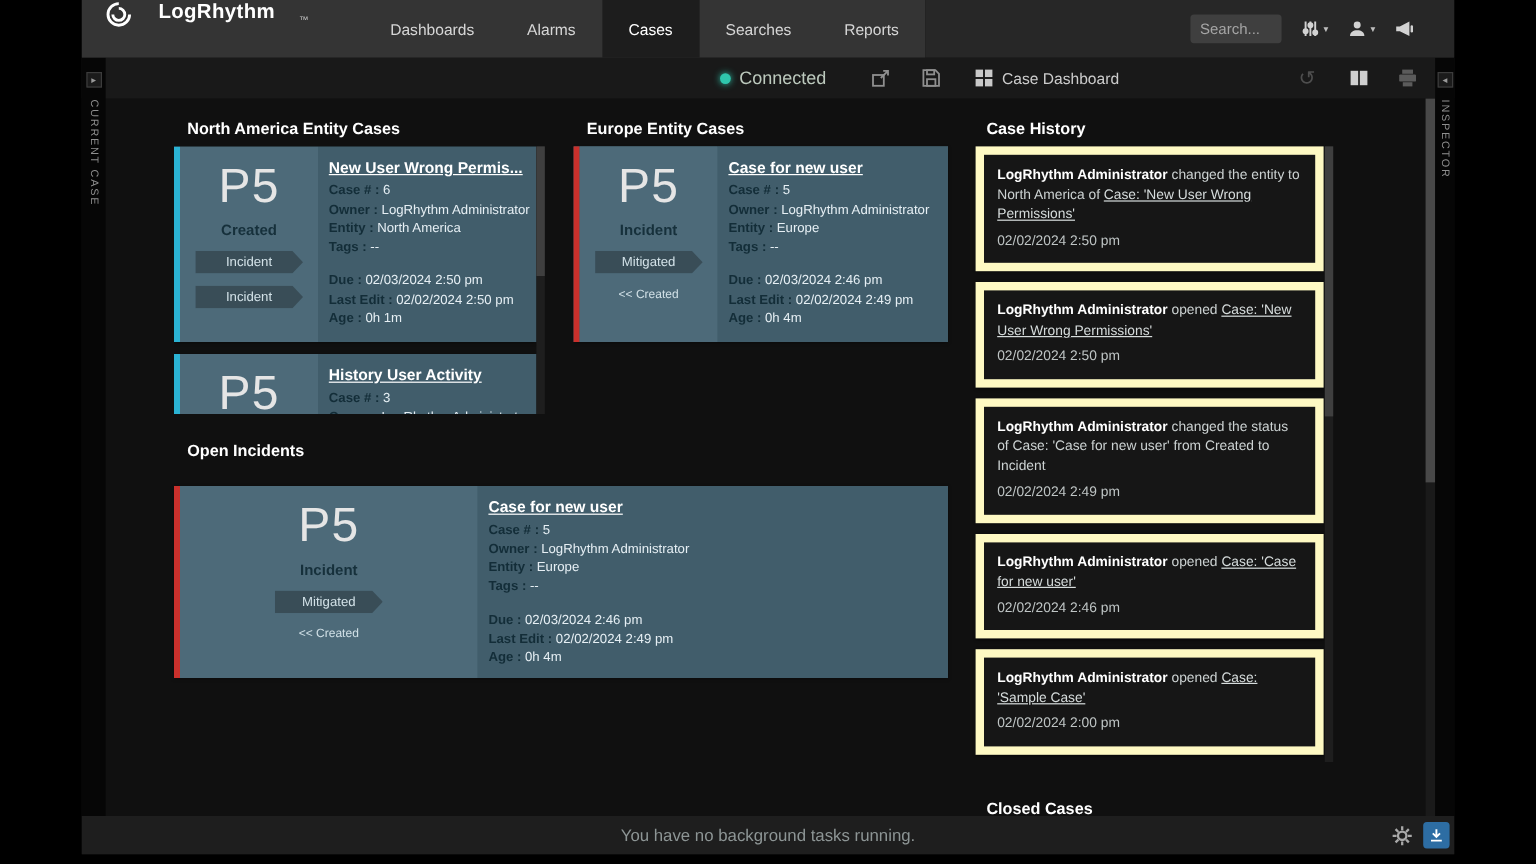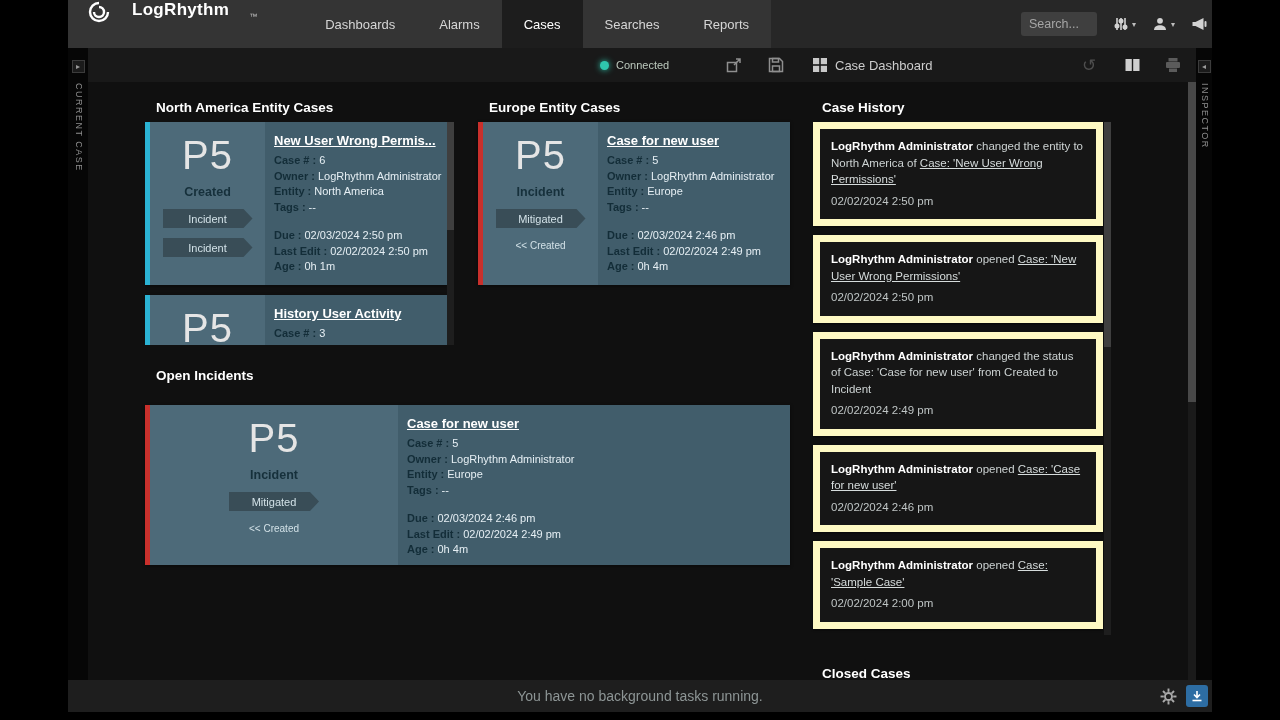--- a/index.html
+++ b/index.html
@@ -4,37 +4,37 @@
 <style>
   * { margin:0; padding:0; box-sizing:border-box; }
   html,body { width:1280px; height:720px; background:#000; overflow:hidden;
               font-family:"Liberation Sans", sans-serif; }
   .stage { position:relative; width:1280px; height:720px; background:#000; }
   .window { position:absolute; left:68px; top:0; width:1144px; height:712px; background:#101010; overflow:hidden; }
 
   
   .topnav { position:absolute; left:0; top:0; width:100%; height:48px; display:flex; z-index:8; }
   .nav-left { display:flex; align-items:stretch; background:#343434; }
-  .nav-right { flex:1; background:#272727; display:flex; align-items:center; justify-content:flex-end; gap:16px; padding-right:4px; }
+  .nav-right { flex:1; background:#272727; display:flex; align-items:center; justify-content:flex-end; gap:16px; padding-right:33px; }
   .logo { display:flex; gap:20px; padding:0 30px 0 18px; }
   .logo-text { color:#fff; font-size:17px; font-weight:bold; letter-spacing:.3px; }
   .tm { color:#c4c4c4; font-size:8px; align-self:flex-start; margin-top:12px; }
   .tabs { display:flex; align-items:stretch; margin-left:16px; }
   .tab { display:flex; align-items:center; padding:0 22px; color:#d6d6d6; font-size:13px; cursor:pointer; }
   .tab.active { background:#1d1d1d; color:#ffffff; }
   .search { width:76px; height:24px; background:#3f3f3f; border:none; border-radius:3px; color:#cfcfcf; font-size:12.5px; padding:0 8px; outline:none; font-family:"Liberation Sans",sans-serif; }
   .search::placeholder { color:#a5a5a5; }
   .nav-icongroup { display:flex; align-items:center; gap:3px; color:#d2d2d2; cursor:pointer; }
   .caret { font-size:8px; color:#bdbdbd; }
 
   
   .toolbar { position:absolute; left:0; top:48px; width:100%; height:34px; background:#191919; z-index:4; }
   .tb-item { position:absolute; top:0; height:34px; display:flex; align-items:center; gap:7px; }
   .conn-dot { width:9px; height:9px; border-radius:50%; }
-  .conn-text { font-size:11px; color:#bcc9bd;text-align:center; }
+  .conn-text { font-size:15px; color:#bcc9bd;text-align:center; }
   .viewtitle { font-size:13px; color:#cccccc; }
   .tb-icon { cursor:pointer; display:flex; align-items:center; }
   .undo-glyph { font-size:17px; color:#4e4e4e; }
 
   
   .rail { position:absolute; top:48px; height:632px; background:#060606; z-index:6; }
   .rail-left { left:0; width:20px; }
   .rail-right { right:0; width:16px; }
   .rail-btn { width:13px; height:13px; border:1px solid #3c3c3c; background:#1b1b1b; color:#9a9a9a; font-size:8px; line-height:11px; text-align:center; margin:12px auto 10px; cursor:pointer; }
   .rail-text { writing-mode:vertical-rl; color:#8f8f8f; font-size:9px; letter-spacing:1.5px; margin:0 auto; display:block; width:12px; }

